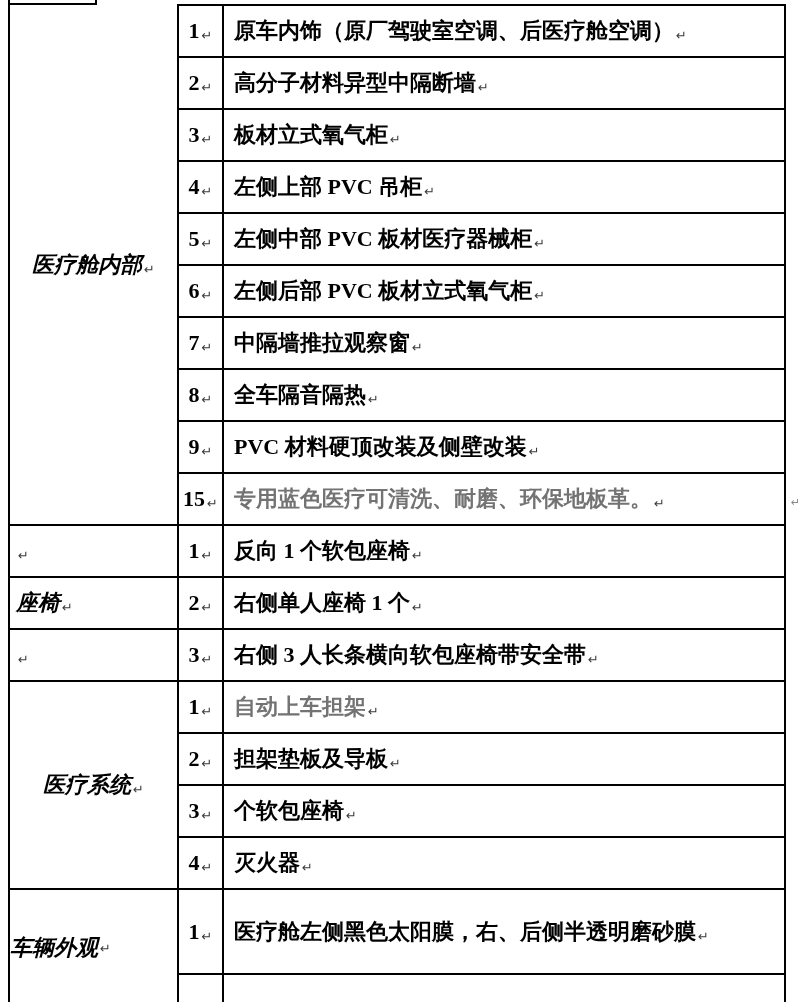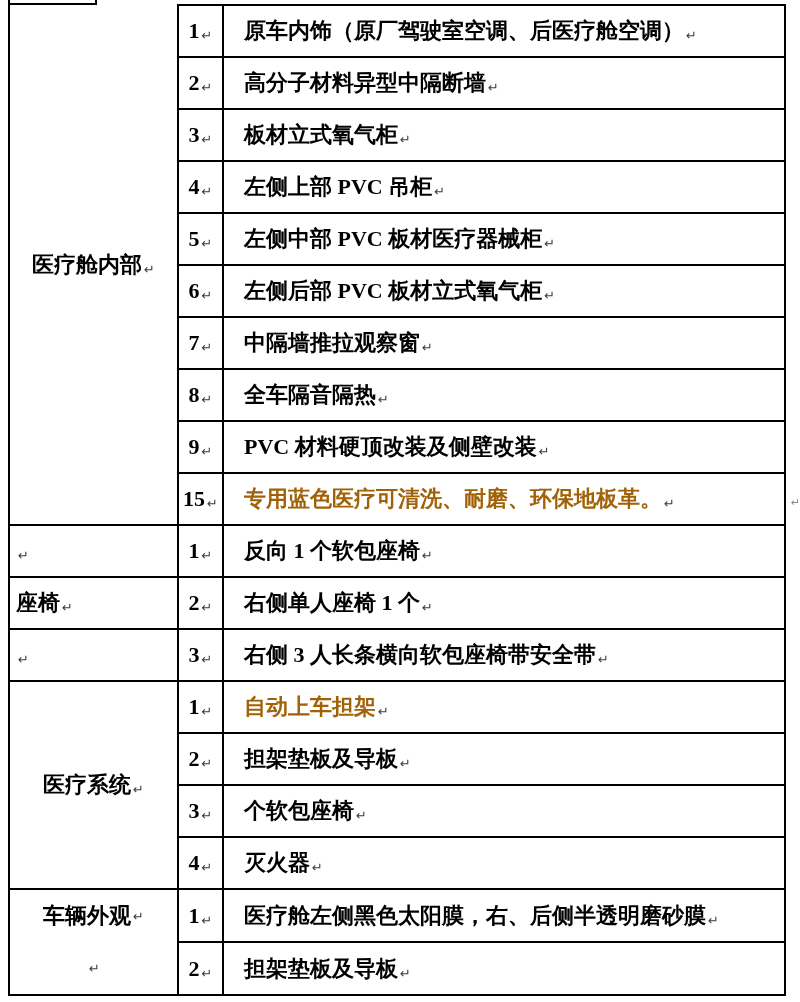--- a/index.html
+++ b/index.html
@@ -7,30 +7,30 @@
     position:relative;width:800px;height:1002px;background:#ffffff;overflow:hidden;
     font-family:"Liberation Serif","DejaVu Serif",serif;
     font-size:22px;font-weight:600;color:#000;
   }
   table.spec{position:absolute;left:8px;top:4px;border-collapse:collapse;table-layout:fixed;}
   col.c-cat{width:169px}
   col.c-num{width:45px}
   col.c-desc{width:562px}
   td{border:2px solid #000;height:50px;padding:0;vertical-align:middle;}
   td.no-top{border-top:none;}
-  td.cat{text-align:center;}
+  td.cat{text-align:center;font-style:italic;}
   td.cat.per-row{text-align:left;padding-left:6px;}
   td.num{text-align:center;}
-  td.desc{padding-left:20px;text-align:left;}
-  .cat-line{height:52px;display:flex;align-items:center;justify-content:center;}
+  td.desc{padding-left:10px;text-align:left;}
+  .cat-line{height:52px;display:flex;align-items:center;margin-top:32px;}
   .pilcrow{
     font-family:"DejaVu Sans",sans-serif;font-weight:normal;
     font-size:13px;color:#3a3a3a;margin-left:2px;vertical-align:-2px;display:inline-block;
   }
-  .red{color:#a16207;}
+  .red{color:#737373;}
   
   .artifact{
     position:absolute;left:8px;top:0;width:89px;height:5px;box-sizing:border-box;
     border-left:2px solid #000;border-right:2px solid #000;border-bottom:2px solid #000;
   }
   .row-end-mark{
     position:absolute;left:791px;top:496px;
     font-family:"DejaVu Sans",sans-serif;font-weight:normal;font-size:11px;color:#888;
   }
 </style>

